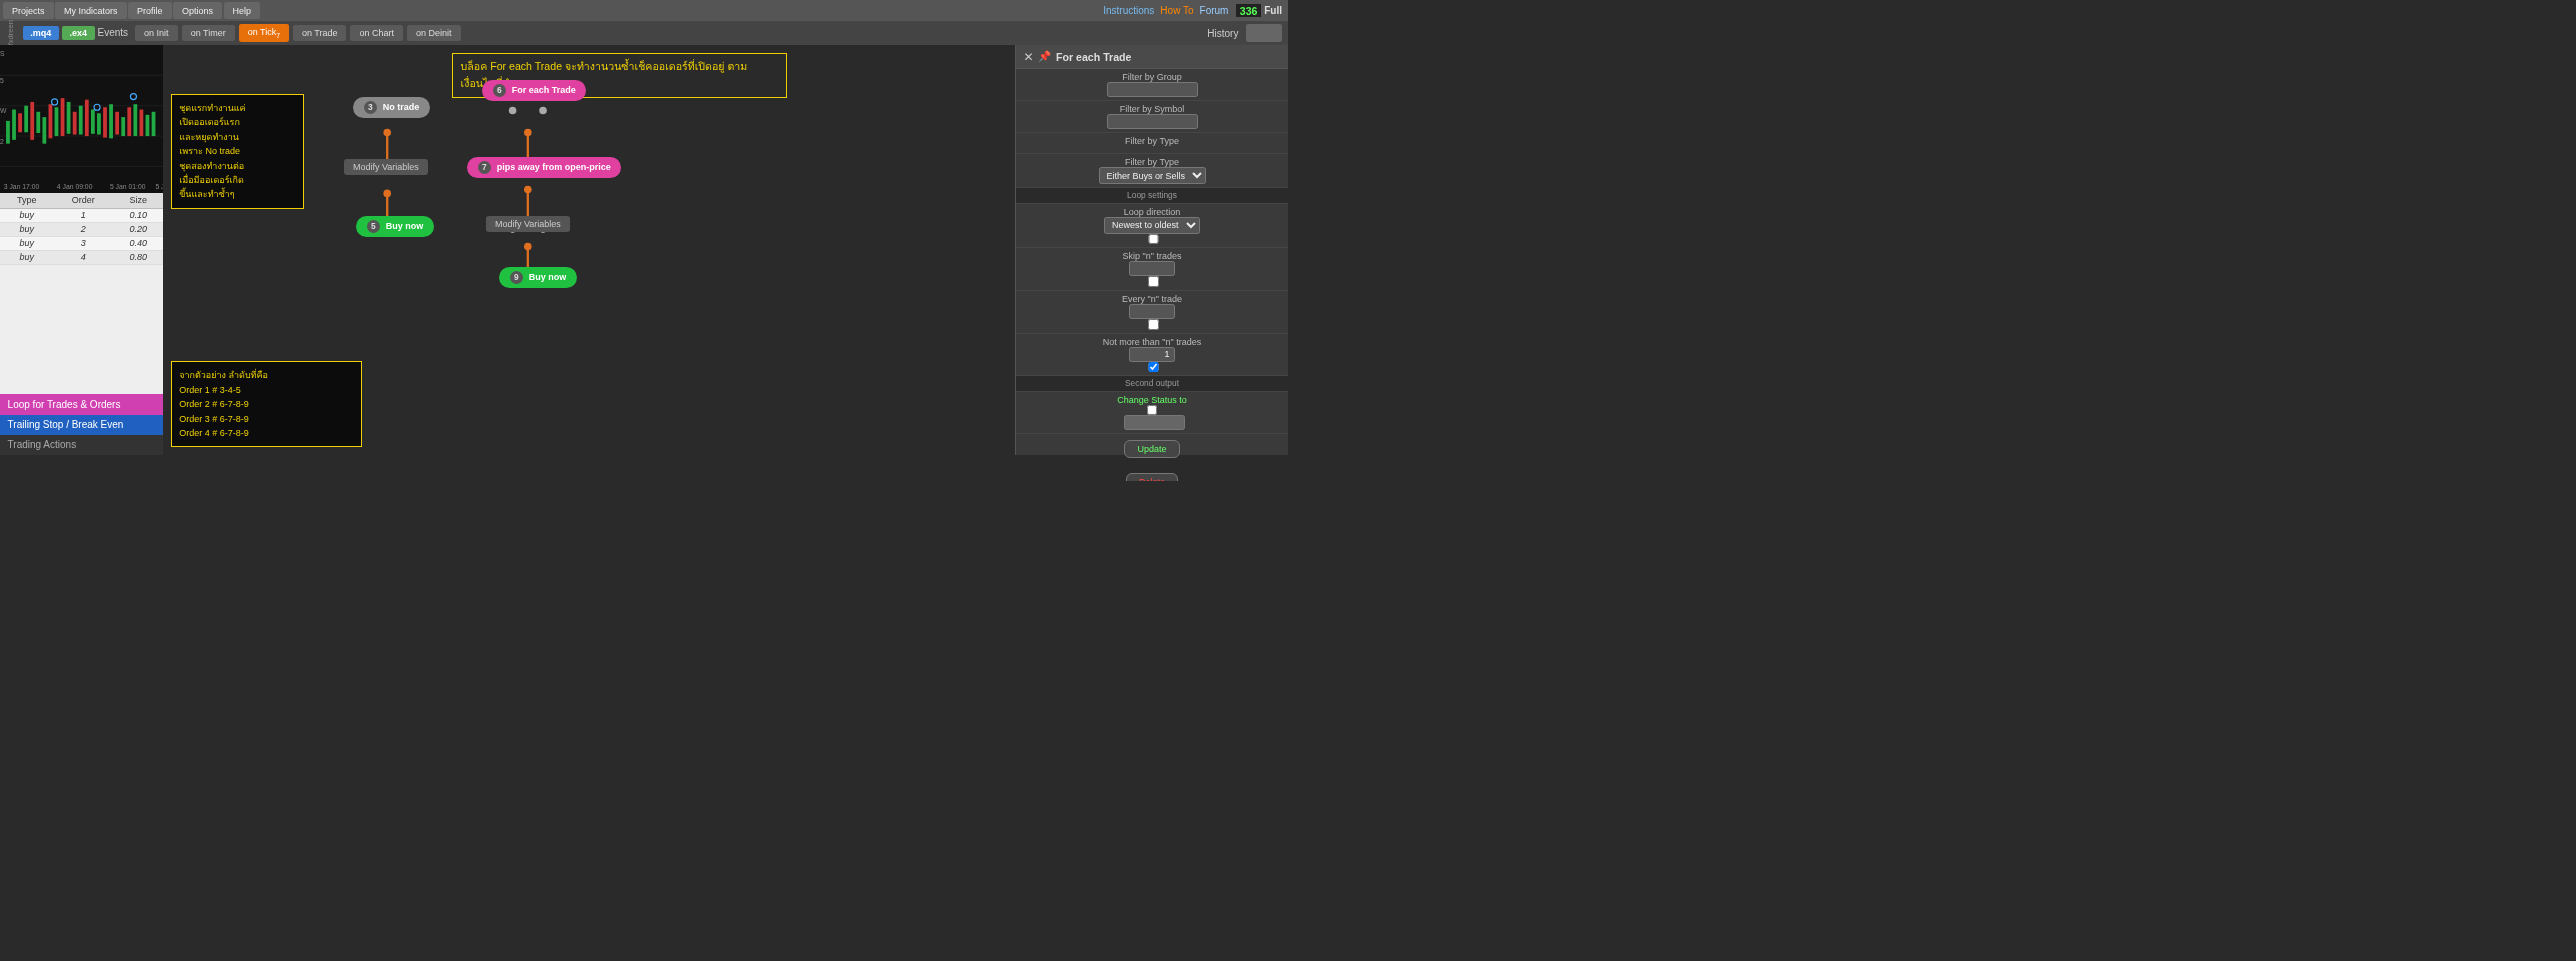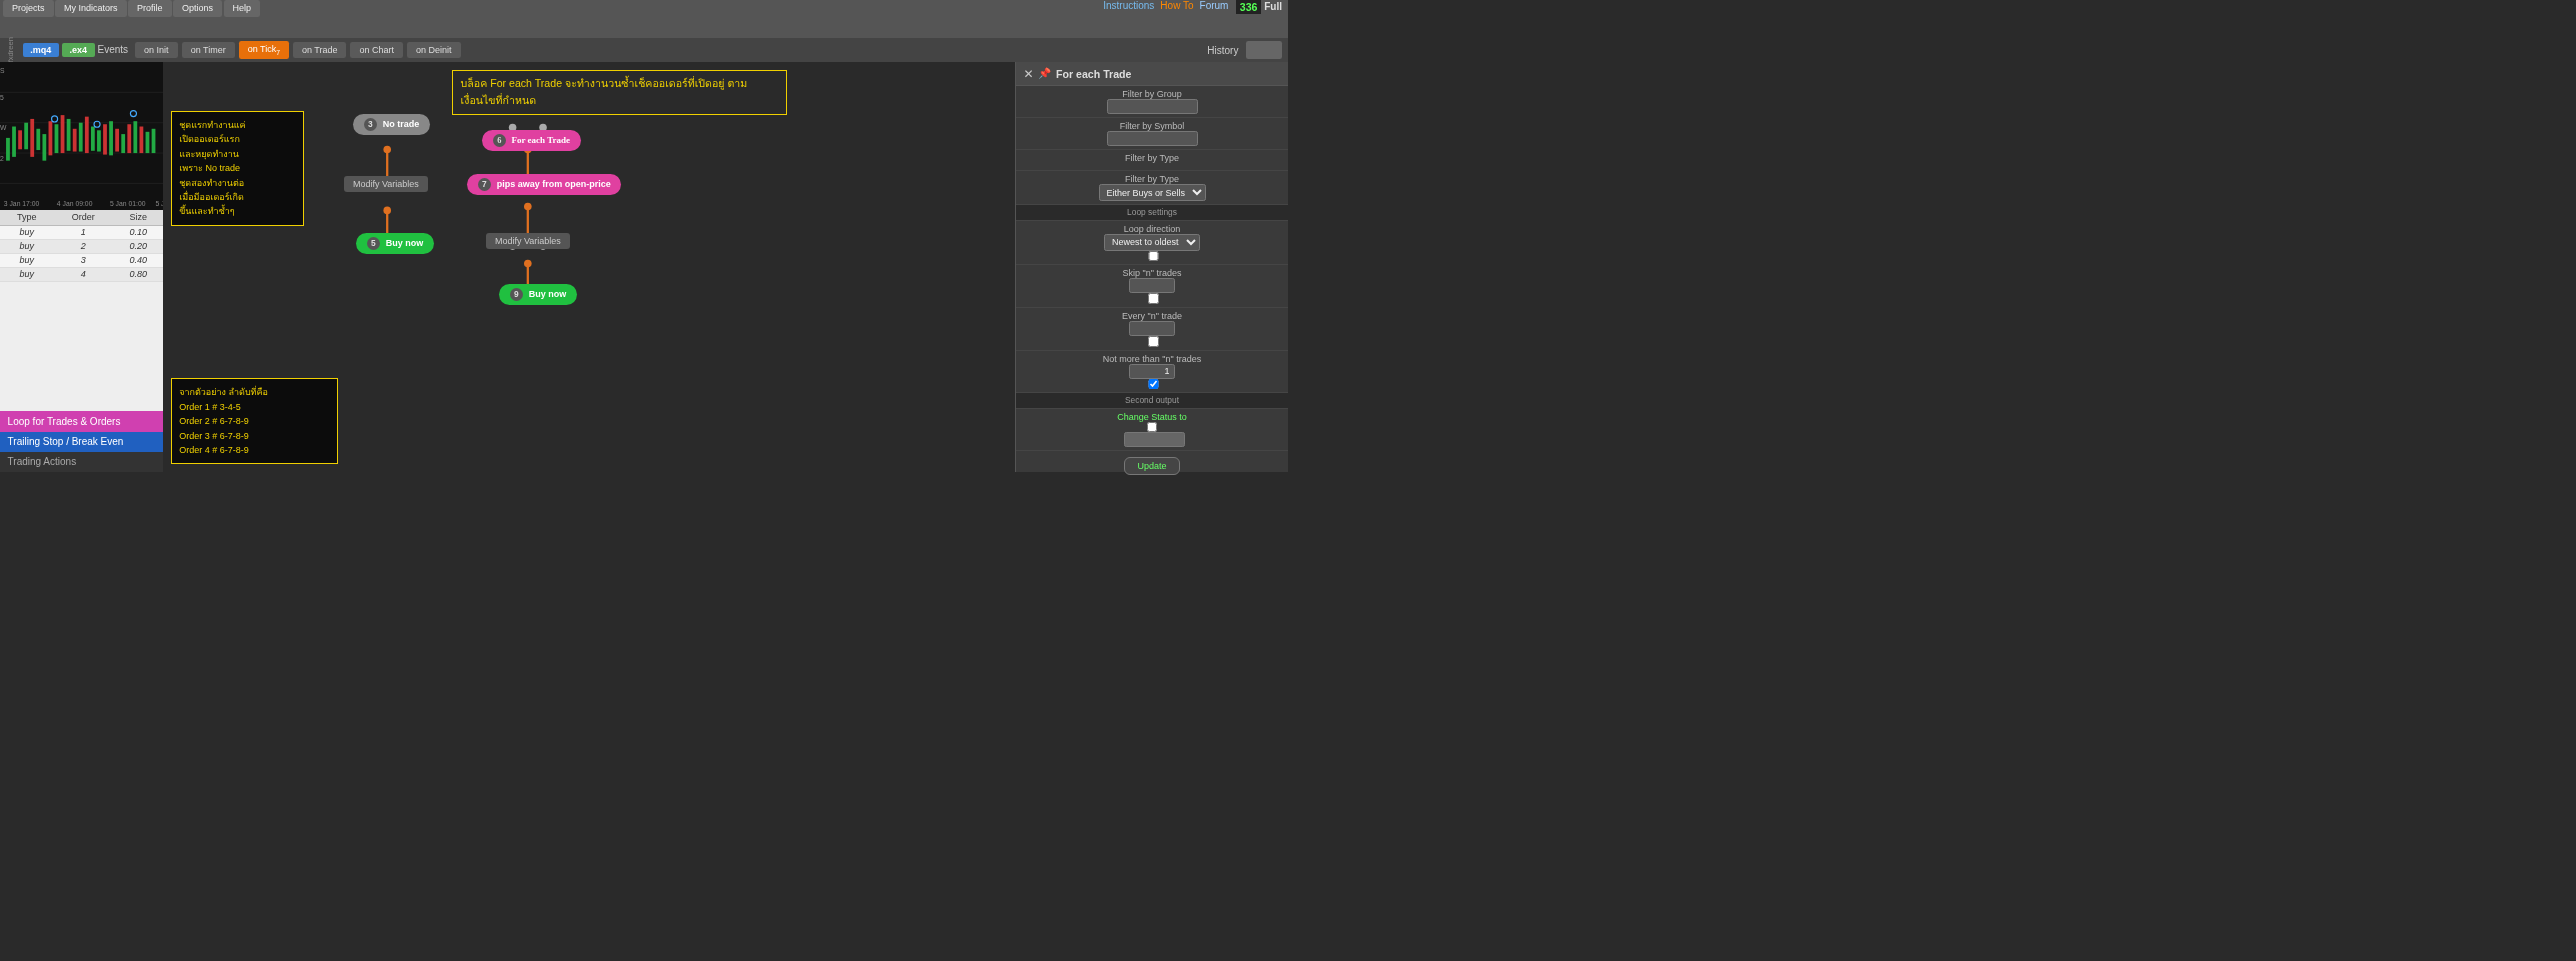--- a/index.html
+++ b/index.html
@@ -11,22 +11,22 @@
       width: 1288px;
       height: 481px;
       overflow: hidden;
       position: relative;
     }
 
     
     .top-menu {
       background: #555;
       display: flex;
-      align-items: flex-start;
-      height: 38px;
+      align-items: center;
+      height: 21px;
       padding: 0 3px;
       gap: 1.5px;
     }
     .top-menu-item {
       background: #666;
       color: #eee;
       padding: 1.5px 9px;
       border-radius: 2.3px;
       font-size: 9px;
       cursor: pointer;
@@ -478,21 +478,21 @@
   <div class="center-panel">
 
     <div class="top-annotation" style="top:7.6px; left:289px; width:335px;">
       <span>บล็อค For each Trade จะทำงานวนซ้ำเช็คออเดอร์ที่เปิดอยู่ ตามเงื่อนไขที่กำหนด</span>
     </div>
 
     <div class="annotation-box" style="left:7.6px; top:49px; width:133px; font-size:9px;">
       <span>ชุดแรกทำงานแค่<br>เปิดออเดอร์แรก<br>และหยุดทำงาน<br>เพราะ No trade<br>ชุดสองทำงานต่อ<br>เมื่อมีออเดอร์เกิด<br>ขึ้นและทำซ้ำๆ</span>
     </div>
 
-    <div class="annotation-box" style="left:7.6px; bottom:7.6px; width:167px; font-size:9px;">
+    <div class="annotation-box" style="left:7.6px; bottom:7.6px; width:191px; font-size:9px;">
       <span>จากตัวอย่าง ลำดับที่คือ<br>Order 1 # 3-4-5<br>Order 2 # 6-7-8-9<br>Order 3 # 6-7-8-9<br>Order 4 # 6-7-8-9</span>
     </div>
 
     <svg class="flow-svg" viewBox="0 0 1121 539" width="852" height="409">
 
       <line x1="295" y1="115" x2="295" y2="155" stroke="#e07020" stroke-width="3"></line>
 
       <line x1="295" y1="195" x2="295" y2="230" stroke="#e07020" stroke-width="3"></line>
 
       <line x1="480" y1="115" x2="480" y2="150" stroke="#e07020" stroke-width="3"></line>
@@ -522,21 +522,21 @@
       <span>No trade</span>
     </div>
 
     <div style="position:absolute; left:181px; top:114px; background:#555; color:#ccc; font-size:9px; padding:3px 9px; border-radius:3px; cursor:pointer;">Modify Variables</div>
 
     <div class="flow-node node-green" style="left:193px; top:171px;">
       <span class="node-number">5</span>
       <span>Buy now</span>
     </div>
 
-    <div class="flow-node node-pink" style="left:319px; top:68px;font-family:Liberation Serif, serif;">
+    <div class="flow-node node-pink" style="left:319px; top:35px;">
       <span class="node-number">6</span>
       <span>For each Trade</span>
     </div>
 
     <div class="flow-node node-pink" style="left:304px; top:112px;">
       <span class="node-number">7</span>
       <span>pips away from open-price</span>
     </div>
 
     <div style="position:absolute; left:323px; top:171px; background:#555; color:#ccc; font-size:9px; padding:3px 9px; border-radius:3px; cursor:pointer;">Modify Variables</div>

